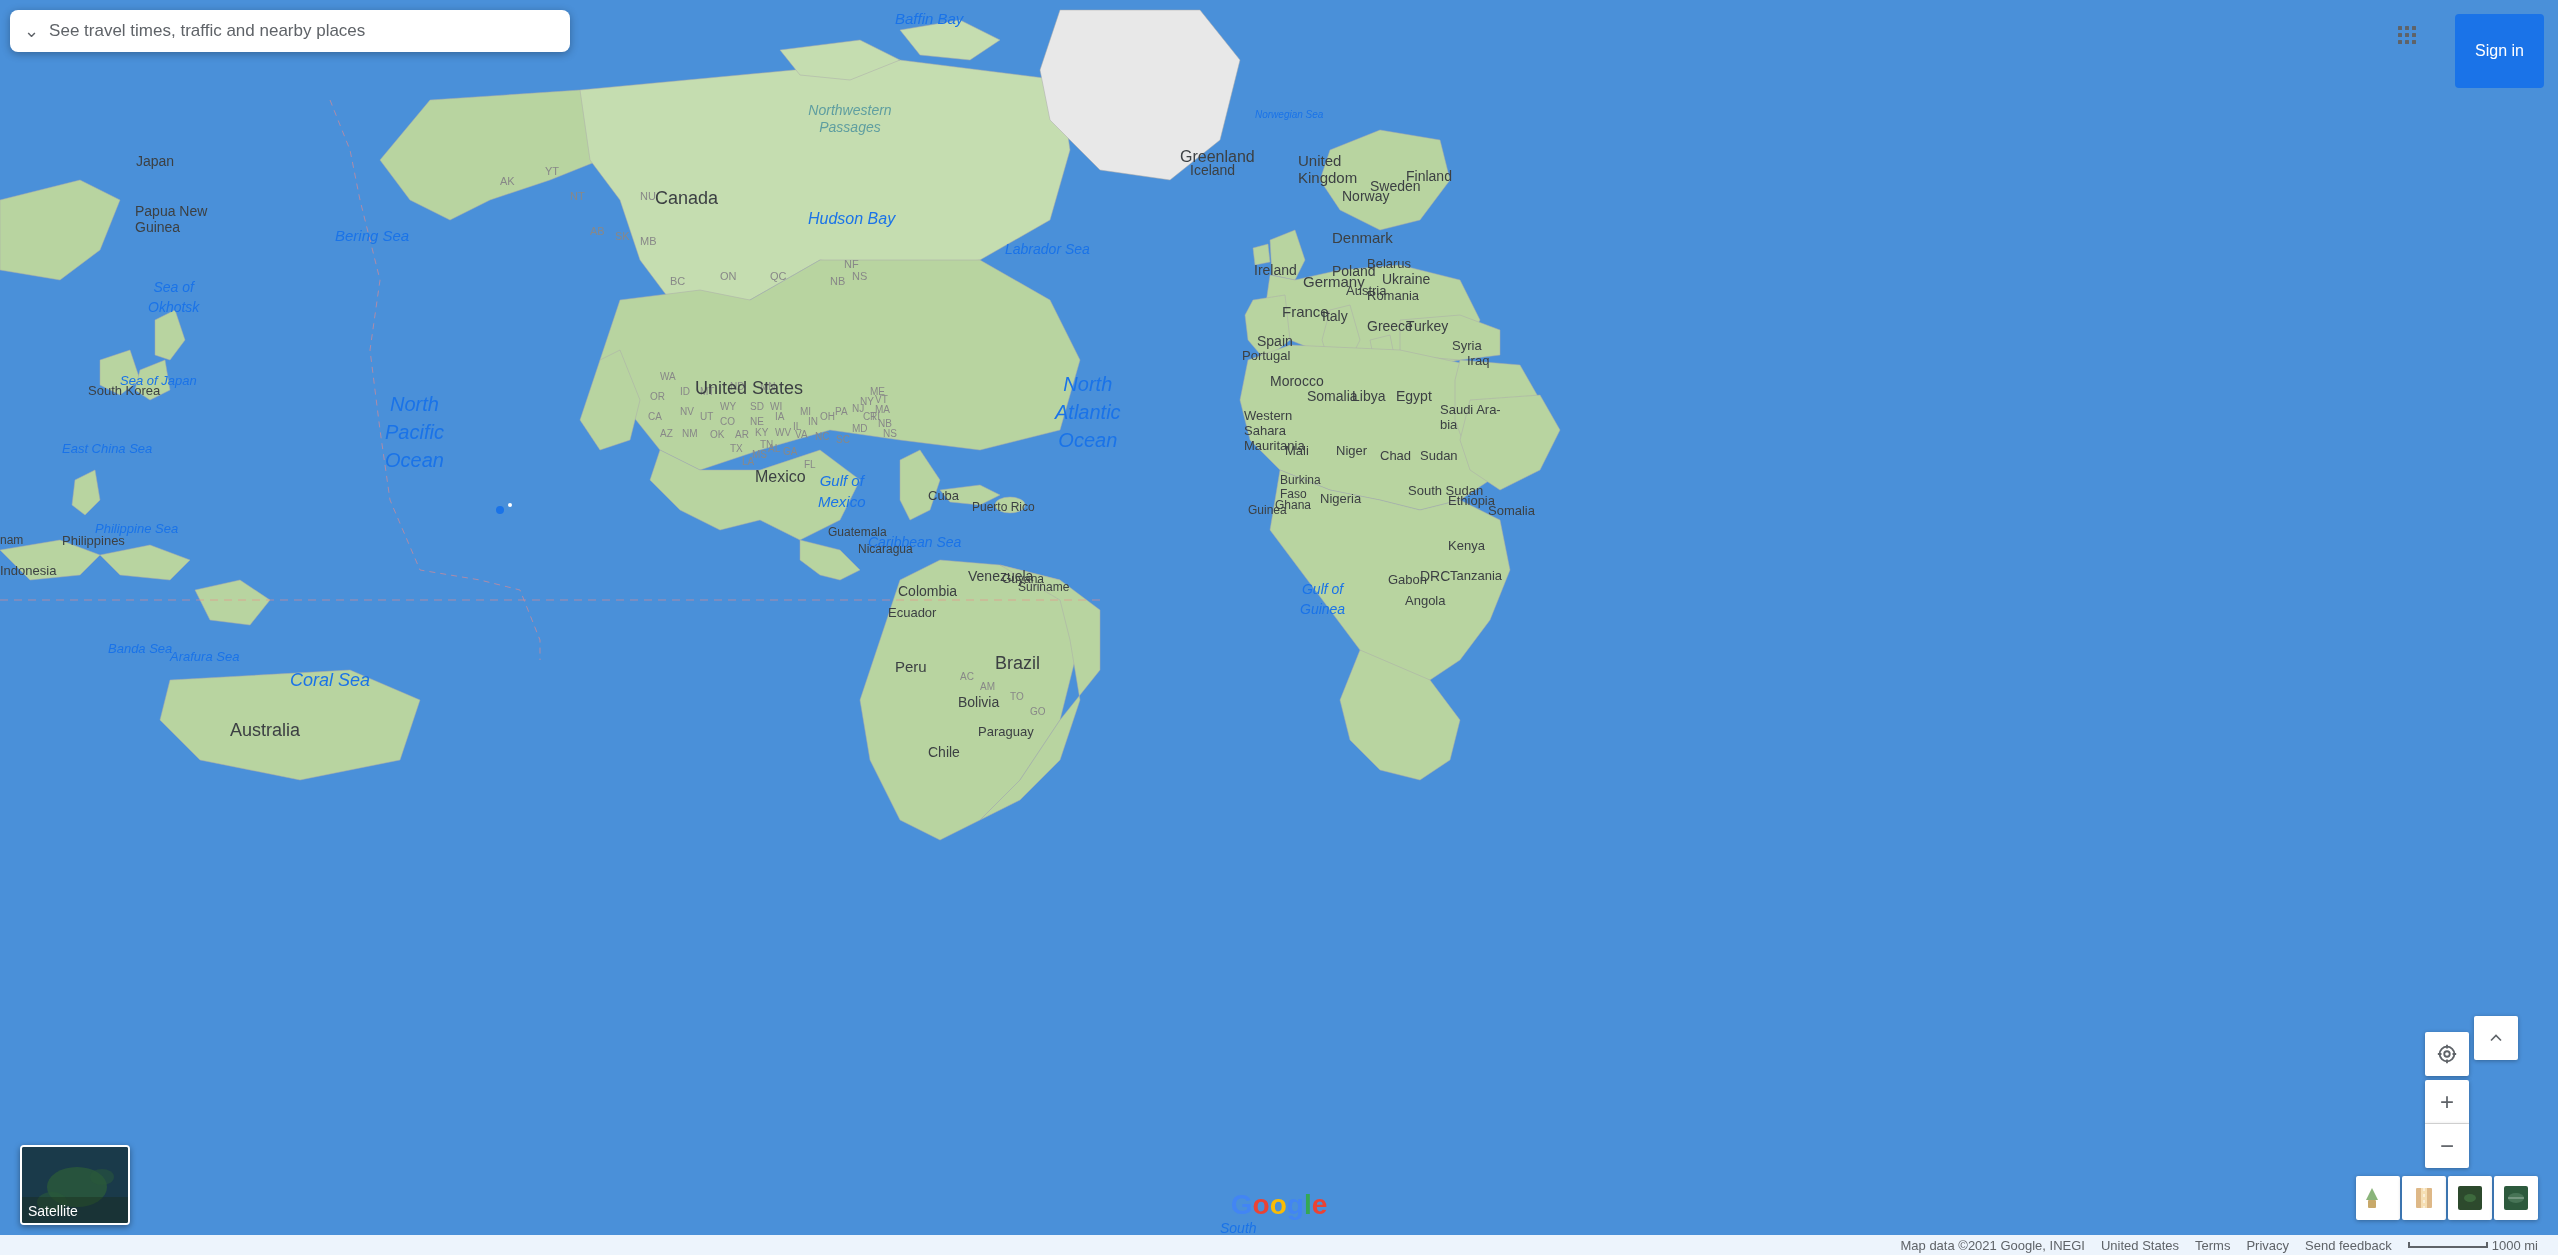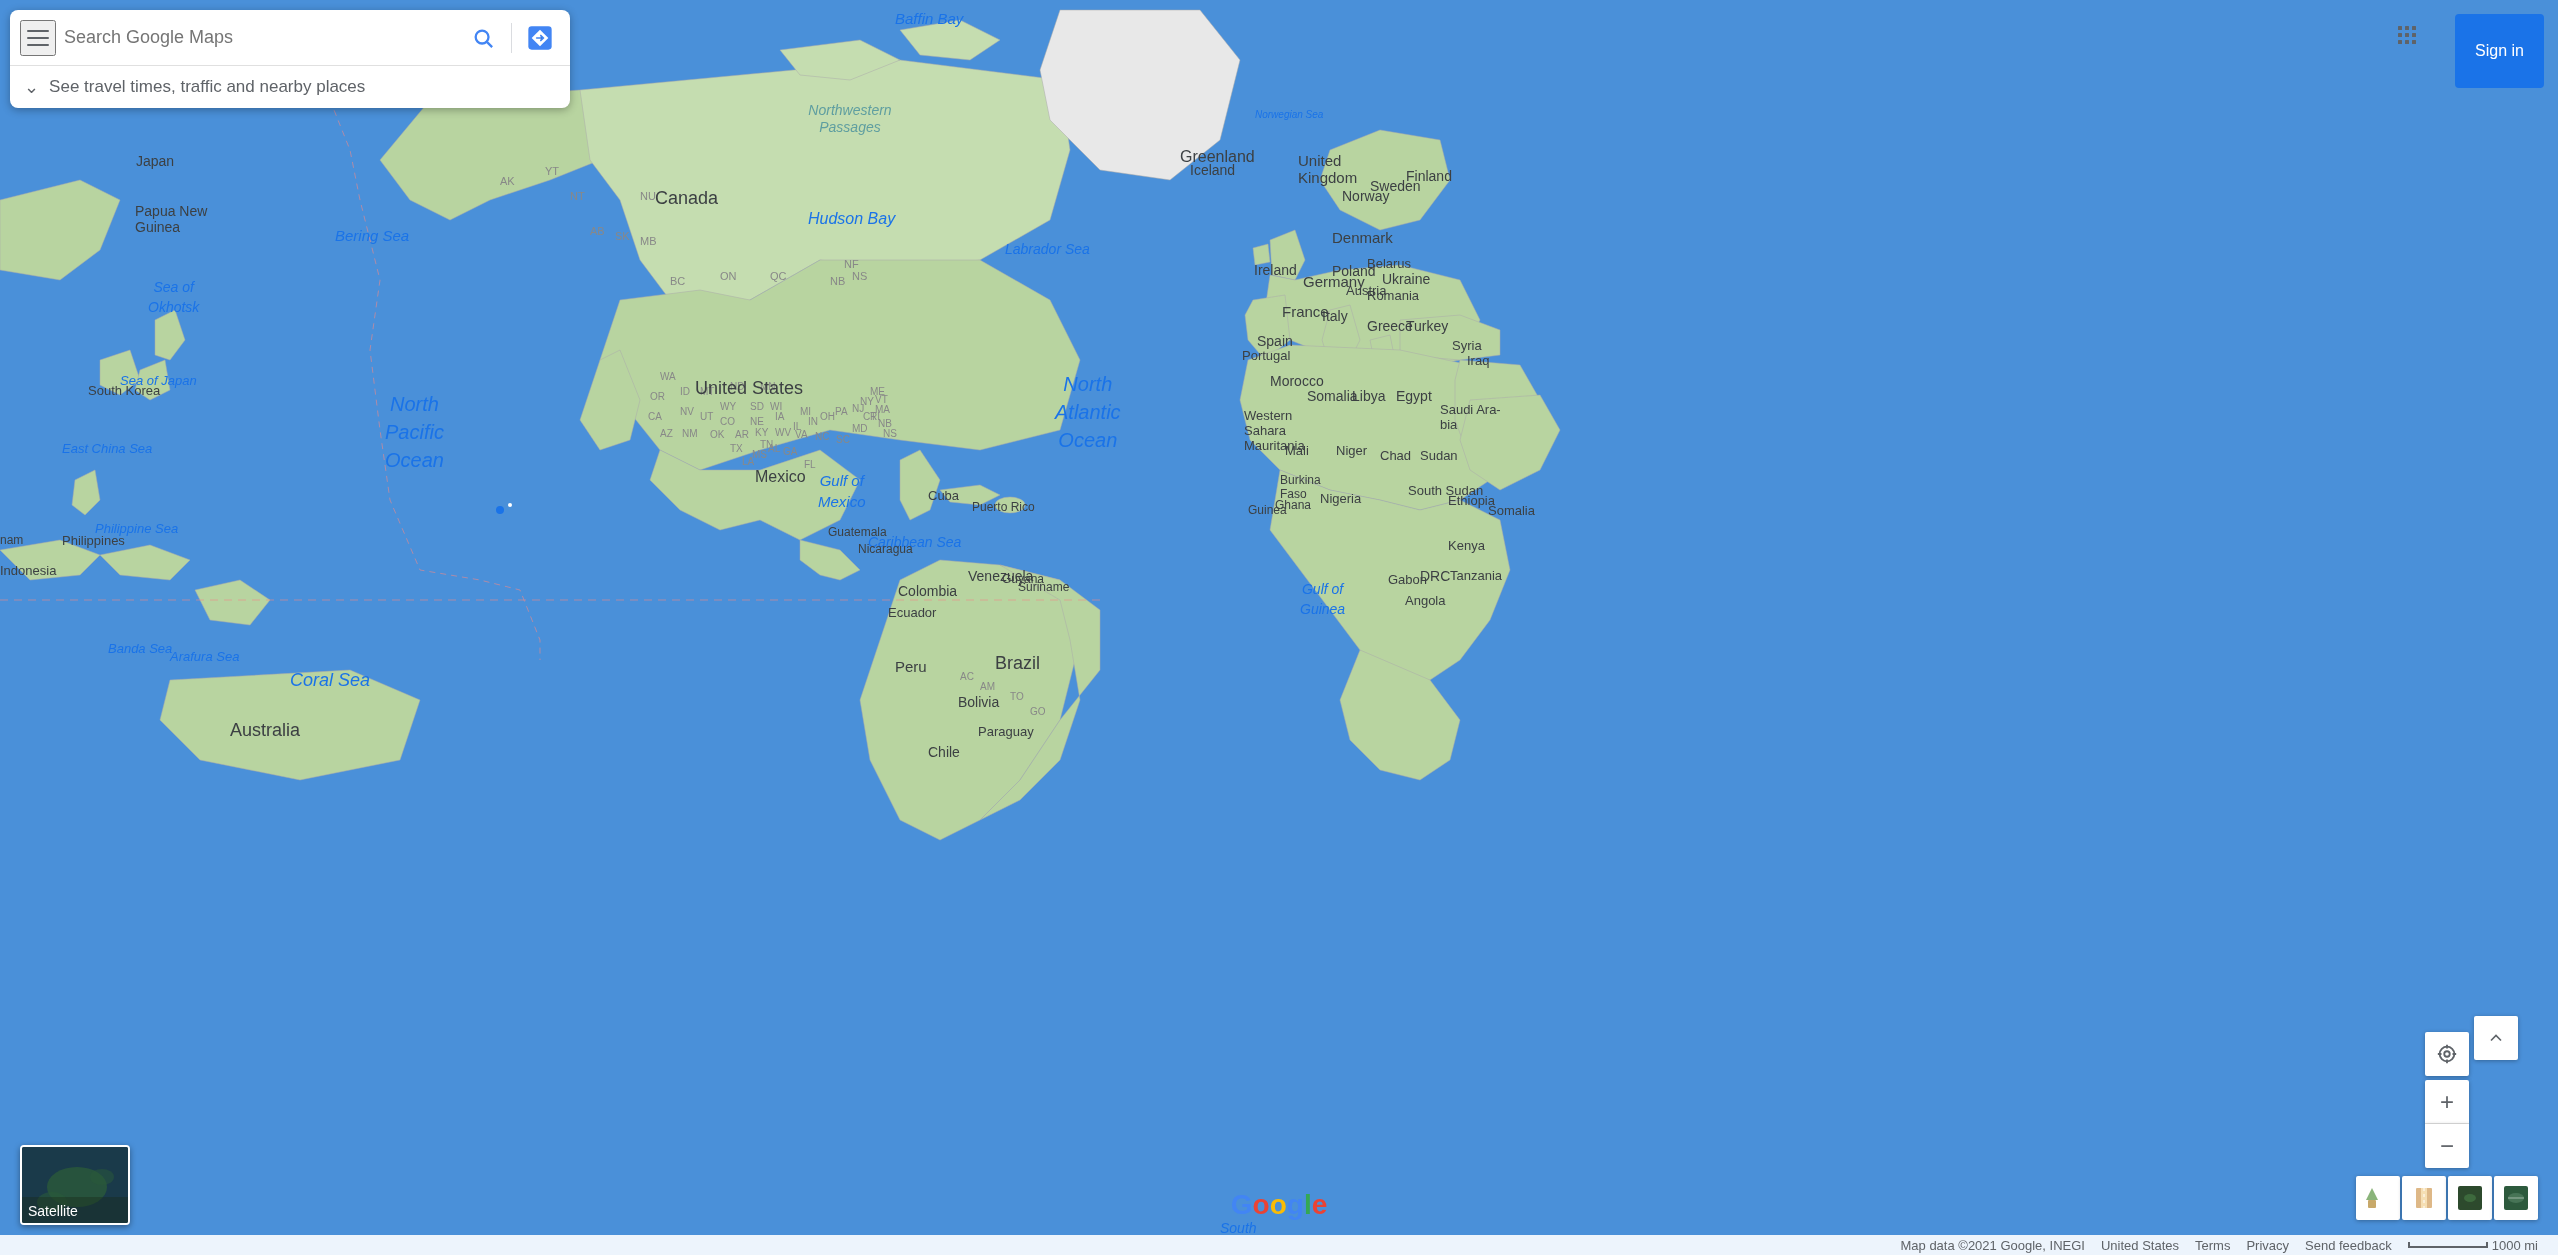--- a/index.html
+++ b/index.html
@@ -553,42 +553,20 @@
   <div class="country-label" style="top:563px;left:0px;font-size:13px">Indonesia</div>
   <div class="country-label" style="top:720px;left:230px;font-size:18px">Australia</div>
 
   <div class="country-label" style="top:1220px;left:1220px;font-size:14px;color:#1a73e8;font-style:italic">South</div>
 
   <div class="country-label" style="top:533px;left:0px;font-size:12px">nam</div>
 
 </div>
 
 <div id="search-panel">
-  <div id="search-bar">
-    <button id="menu-icon" title="Menu">
-      <span></span>
-      <span></span>
-      <span></span>
-    </button>
-    <input id="search-input" type="text" placeholder="Search Google Maps" style="">
-    <button id="search-btn">
-      <svg width="22" height="22" viewBox="0 0 24 24" fill="none" stroke="#4285f4" stroke-width="2.5">
-        <circle cx="11" cy="11" r="7"></circle>
-        <line x1="16.5" y1="16.5" x2="22" y2="22"></line>
-      </svg>
-    </button>
-    <div id="divider-vert"></div>
-    <button id="directions-btn" title="Directions">
-      <svg width="30" height="30" viewBox="0 0 36 36">
-        <rect x="4" y="4" width="28" height="28" rx="4" fill="#4285f4"></rect>
-        <path d="M18 8 L28 18 L18 28 L8 18 Z" fill="white"></path>
-        <path d="M14 18 L22 18 M19 15 L22 18 L19 21" stroke="#4285f4" stroke-width="2" stroke-linecap="round"></path>
-      </svg>
-    </button>
-  </div>
   <div id="travel-times-bar">
     <span id="chevron-icon">⌄</span>
     <span>See travel times, traffic and nearby places</span>
   </div>
 </div>
 
 <button id="apps-btn" title="Google apps">
   <svg width="24" height="24" viewBox="0 0 24 24" fill="#5f6368">
     <rect x="3" y="3" width="4" height="4" rx="0.5"></rect>
     <rect x="10" y="3" width="4" height="4" rx="0.5"></rect>

